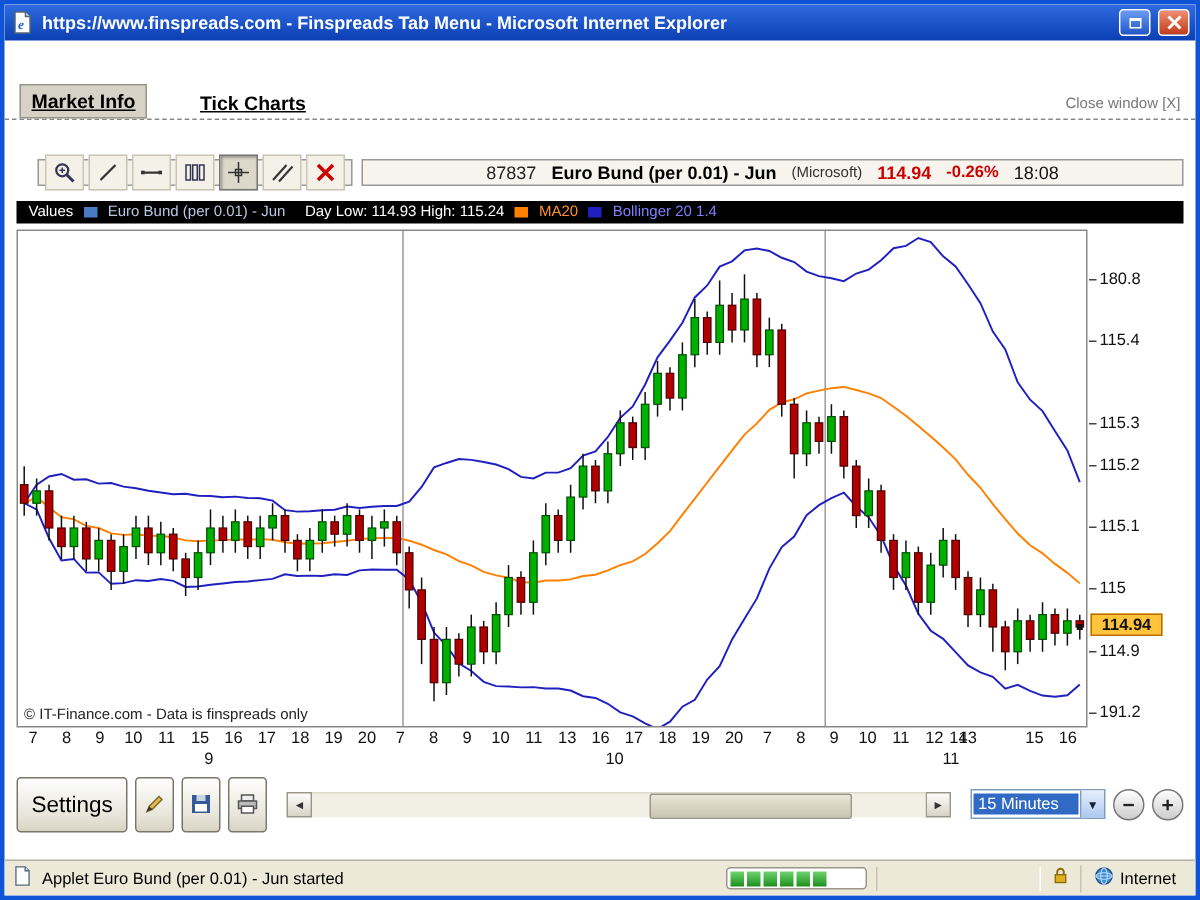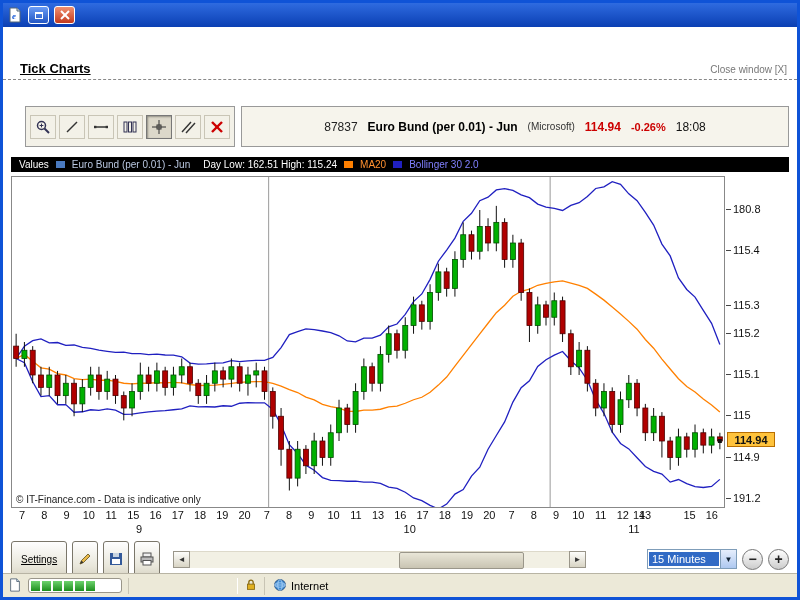--- a/index.html
+++ b/index.html
@@ -16,21 +16,21 @@
   .winbtn.restore{background:linear-gradient(#6b9cf5,#2256c4);}
   .winbtn.close{background:linear-gradient(#f09070,#c33a1d);font-weight:bold;}
   .restore-glyph{width:8px;height:7px;border:1px solid #fff;border-top:2px solid #fff;display:block;}
   
   .tabsrow{padding:30px 10px 0;height:53px;border-bottom:1px dashed #888;display:flex;
            align-items:flex-end;gap:28px;}
   .tab{font-weight:bold;font-size:13px;text-decoration:underline;padding:3px 7px;cursor:pointer;color:#000;}
   .tab.selected{background:#d6d2c6;border:1px solid #9a968a;}
   .closewin{margin-left:auto;color:#777;font-size:10px;cursor:pointer;padding-bottom:4px;}
   
-  .toolbar{margin:26px 8px 0;display:flex;gap:6px;height:41px;padding-left:14px;}
+  .toolbar{margin:26px 8px 0;display:flex;gap:6px;height:18px;padding-left:14px;}
   .tools{border:1px solid #999;background:#f3f1e8;display:flex;align-items:center;padding:2px 4px;gap:3px;}
   .tool{width:26px;height:24px;display:flex;align-items:center;justify-content:center;
         background:#f3f1e8;border:1px solid #c9c5b6;padding:0;}
   .tool.pressed{border:1px solid #777;background:#dcd8ca;box-shadow:inset 1px 1px 2px rgba(0,0,0,.35);}
   .quotebox{flex:1;border:1px solid #999;background:#f6f4ec;display:flex;align-items:center;
             justify-content:center;gap:10px;font-size:12px;}
   .q-id{color:#222;}
   .q-instr{font-weight:bold;}
   .q-src{font-size:10px;color:#333;}
   .q-price{color:#cc0000;font-weight:bold;}
@@ -53,29 +53,29 @@
   .ylab{position:absolute;left:8px;}
   .ylab::before{content:"";position:absolute;left:-7px;top:6px;width:5px;height:1px;background:#444;}
   .pricetag{position:absolute;left:2px;width:48px;background:#ffc33c;border:1px solid #b86e00;
             font-size:11px;font-weight:bold;text-align:center;height:15px;line-height:14px;}
   .xaxis{margin-left:8px;width:716px;position:relative;height:30px;font-size:11px;color:#111;}
   .xrow{position:relative;height:14px;}
   .xlab{position:absolute;width:18px;text-align:center;top:1px;}
   
   .bottombar{margin:8px 8px 0;display:flex;align-items:center;gap:5px;height:26px;}
   .xpbtn{border:1px solid #7a766a;border-radius:3px;background:linear-gradient(#fefefe,#e8e6da 70%,#d8d4c4);
-         font-size:10px;padding:2px 9px;height:37px;display:flex;align-items:center;justify-content:center;color:#000;text-decoration:underline;}
+         font-size:15px;padding:2px 9px;height:37px;display:flex;align-items:center;justify-content:center;color:#000;}
   .iconbtn{width:26px;padding:0;}
   .scroll{flex:1;display:flex;align-items:center;height:17px;margin:0 8px;}
   .sarrow{width:17px;height:17px;border:1px solid #9a968a;background:linear-gradient(#fdfdfb,#d8d4c4);
           font-size:8px;display:flex;align-items:center;justify-content:center;color:#333;padding:0;}
   .strack{flex:1;height:17px;background:#f2f0e4;border-top:1px solid #ddd9ca;position:relative;}
   .sthumb{position:absolute;left:55%;width:33%;top:0;height:17px;background:linear-gradient(#e9e6d8,#c9c4b2);
           border:1px solid #9a968a;border-radius:2px;}
-  .combo{width:90px;height:20px;border:1px solid #7f9db9;background:#fff;display:flex;align-items:center;margin-left:48px;}
+  .combo{width:90px;height:20px;border:1px solid #7f9db9;background:#fff;display:flex;align-items:center;}
   .combotext{flex:1;background:#316ac5;color:#fff;font-size:11px;padding:1px 3px;margin:1px;white-space:nowrap;overflow:hidden;}
   .comboarrow{width:16px;height:18px;background:linear-gradient(#e6eefc,#aec8f0);border-left:1px solid #7f9db9;
               font-size:8px;display:flex;align-items:center;justify-content:center;color:#123;}
   .roundbtn{width:21px;height:21px;border-radius:50%;border:1px solid #777;background:linear-gradient(#fff,#ccc);
             font-size:14px;font-weight:bold;display:flex;align-items:center;justify-content:center;padding:0;color:#222;}
   
   .statusbar{position:absolute;left:0;right:0;bottom:0;height:24px;background:#ece9d8;border-top:1px solid #b8b4a4;
              display:flex;align-items:center;font-size:11px;padding:0 5px;gap:6px;color:#000;}
   .sb-msg{flex:1;white-space:nowrap;overflow:hidden;}
   .progressbox{width:94px;height:15px;border:1px solid #9a968a;background:#fff;border-radius:3px;
@@ -90,32 +90,34 @@
 <div class="window">
 
   <div class="titlebar">
     <span class="titleicon">
       <svg width="16" height="16" viewBox="0 0 16 16">
           <path d="M3 1 h7 l3 3 v11 h-10 z" fill="#fff" stroke="#567"></path>
           <path d="M10 1 v3 h3" fill="#cde" stroke="#567"></path>
           <text x="5" y="12" font-size="9" fill="#1a5cd8" font-family="Liberation Serif, serif" font-weight="bold" font-style="italic">e</text>
         </svg>
     </span>
+    <span class="titletext">https://www.finspreads.com - Finspreads Tab Menu - Microsoft Internet Explorer</span>
     <button class="winbtn restore">
         <span class="restore-glyph"></span>
       </button>
     <button class="winbtn close">
       <svg width="10" height="10" viewBox="0 0 10 10">
           <line x1="1" y1="1" x2="9" y2="9" stroke="#fff" stroke-width="2"></line>
           <line x1="9" y1="1" x2="1" y2="9" stroke="#fff" stroke-width="2"></line>
         </svg>
     </button>
   </div>
 
   <div class="tabsrow">
+    <span class="tab selected">Market Info</span>
     <span class="tab">Tick Charts</span>
     <span class="closewin">Close window [X]</span>
   </div>
 
   <div class="toolbar">
     <div class="tools">
       <button class="tool">
         <svg width="16" height="16" viewBox="0 0 16 16">
             <circle cx="6.5" cy="6.5" r="4" fill="none" stroke="#335" stroke-width="1.5"></circle>
             <line x1="9.5" y1="9.5" x2="14" y2="14" stroke="#335" stroke-width="2"></line>
@@ -169,25 +171,25 @@
       <span class="q-price">114.94</span>
       <span class="q-chg">-0.26%</span>
       <span class="q-time">18:08</span>
     </div>
   </div>
 
   <div class="legend">
     <span>Values</span>
     <span class="sw" style="background-color: rgb(74, 122, 192);"></span>
     <span class="lg-series">Euro Bund (per 0.01) - Jun</span>
-    <span class="lg-range">Day Low: 162.51 High: 115.24</span>
+    <span class="lg-range">Day Low: 114.93 High: 115.24</span>
     <span class="sw" style="background-color: rgb(255, 128, 0);"></span>
     <span class="lg-ma">MA20</span>
     <span class="sw" style="background-color: rgb(32, 32, 192);"></span>
-    <span class="lg-bb">Bollinger 30 2.0</span>
+    <span class="lg-bb">Bollinger 20 1.4</span>
   </div>
 
   <div class="chartwrap">
     <div class="plot">
       <svg id="chart-svg" width="712" height="330">
           <line x1="256.6511627906977" y1="0" x2="256.6511627906977" y2="330" stroke="#9a9a9a" stroke-width="1"></line>
           <line x1="538.1395348837209" y1="0" x2="538.1395348837209" y2="330" stroke="#9a9a9a" stroke-width="1"></line>
           <polyline points="4.1395348837209305,181.49999999999972 12.418604651162791,169.12499999999918 20.697674418604652,163.6708843727434 28.976744186046513,161.9800049097256 37.25581395348837,165.825000000001 45.53488372093023,165.5123016278021 53.81395348837209,168.41809191897377 62.093023255813954,167.98682920201995 70.37209302325581,170.408463912898 78.65116279069767,171.4776102253462 86.93023255813954,173.17509351636522 95.20930232558139,174.35500490973786 103.48837209302326,175.47289734765874 111.76744186046511,175.22423305887634 120.04651162790698,176.54500041316857 128.32558139534885,176.64755605529967 136.6046511627907,177.53141102107656 144.88372093023256,177.08306663134996 153.1627906976744,178.01275002168077 161.4418604651163,178.1126401605559 169.72093023255815,179.76175696170947 178,186.1169741524836 186.27906976744185,187.08859090704232 194.5581395348837,186.8783712563452 202.8372093023256,186.20486947844515 211.11627906976744,185.7876644743214 219.3953488372093,183.64160626512347 227.67441860465115,184.6192916486975 235.95348837209303,183.89042539875854 244.2325581395349,183.34123710090657 252.51162790697674,183.34123710091242 260.7906976744186,180.43603249995596 269.06976744186045,170.60902838485168 277.3488372093023,157.58002129635094 285.6279069767442,154.6333397834058 293.90697674418607,151.97375775571072 302.1860465116279,152.59023036872856 310.4651162790698,154.0109647039044 318.74418604651163,155.70722855251395 327.0232558139535,158.7904680961222 335.30232558139534,163.95055383137228 343.5813953488372,164.92812507016734 351.86046511627904,161.0697269251901 360.13953488372096,161.0697269251901 368.4186046511628,158.12053584873013 376.69767441860466,149.7748882102732 384.9767441860465,146.9961589291163 393.25581395348837,137.3139416268278 401.5348837209302,124.57846644774699 409.8139534883721,116.95548345061944 418.09302325581393,102.33914911590284 426.3720930232558,84.2332486286421 434.6511627906977,73.04196770305191 442.93023255813955,61.15582572349649 451.2093023255814,44.286646776793305 459.48837209302326,36.29433391338063 467.7674418604651,23.76345564252799 476.04651162790697,20.20659281438693 484.3255813953488,12.931544127354268 492.6046511627907,11.646970487309579 500.8837209302326,13.33892858105981 509.16279069767444,17.836268480761028 517.4418604651163,20.68076021949555 525.7209302325581,27.07530521298703 534,30.069032649696865 542.2790697674419,31.47524727190476 550.5581395348837,33.433007367018185 558.8372093023256,28.352870043381195 567.1162790697674,25.703942470944433 575.3953488372093,19.506888013308977 583.6744186046511,11.485566532533161 591.953488372093,9.914464721709884 600.2325581395348,4.643383518010874 608.5116279069767,7.432882405448664 616.7906976744187,16.859780320163214 625.0697674418604,23.63683890895602 633.3488372093024,35.480357255802225 641.6279069767442,48.085446300640015 649.9069767441861,67.08300895075101 658.1860465116279,78.9162446398197 666.4651162790698,100.91046319023215 674.7441860465116,112.47305242746965 683.0232558139535,120.09490867328363 691.3023255813954,133.35365164174138 699.5813953488372,146.3240110092169 707.8604651162791,167.46648562918503" fill="none" stroke="#2020c0" stroke-width="1.3"></polyline>
           <polyline points="4.1395348837209305,181.49999999999972 12.418604651162791,185.62499999999596 20.697674418604652,204.82911562726278 28.976744186046513,219.58249509028042 37.25581395348837,218.6250000000071 45.53488372093023,227.7376983722168 53.81395348837209,227.5819080810309 62.093023255813954,235.23192079798991 70.37209302325581,234.75820275376898 78.65116279069767,232.77238977466274 86.93023255813954,233.32490648365342 95.20930232558139,231.95749509028093 103.48837209302326,233.21941034466832 111.76744186046511,237.2757669411486 120.04651162790698,237.0549995868577 128.32558139534885,235.85244394472525 136.6046511627907,234.96858897894833 144.88372093023256,234.0419333686762 153.1627906976744,233.6188289257041 161.4418604651163,232.73735983947284 169.72093023255815,231.9132430383349 178,228.8580258475414 186.27906976744185,229.9489090929808 194.5581395348837,229.74662874367598 202.8372093023256,230.00763052156233 211.11627906976744,228.77483552568992 219.3953488372093,229.2708937349034 227.67441860465115,226.23070835133126 235.95348837209303,225.7220746012526 244.2325581395349,225.8587628991026 252.51162790697674,225.85876289910846 260.7906976744186,232.4764675000592 269.06976744186045,247.66597161516566 277.3488372093023,267.7074787036647 285.6279069767442,276.42916021662575 293.90697674418607,288.16374224429387 302.1860465116279,293.3222696312919 310.4651162790698,300.5640352960988 318.74418604651163,303.40527144747574 327.0232558139535,303.6220319038833 335.30232558139534,304.23694616862565 343.5813953488372,304.084374929811 351.86046511627904,305.0552730747979 360.13953488372096,305.0552730747979 368.4186046511628,306.35446415126177 376.69767441860466,310.1626117897322 384.9767441860465,311.29134107089294 393.25581395348837,315.198558373189 401.5348837209302,320.92153355224804 409.8139534883721,323.5945165493988 418.09302325581393,328.31085088406815 426.3720930232558,331.97925137136536 434.6511627906977,327.08303229694906 442.93023255813955,317.1066742764938 451.2093023255814,312.5258532232 459.48837209302326,299.068166086604 467.7674418604651,290.1490443574596 476.04651162790697,272.2559071856037 484.3255813953488,258.49345587264133 492.6046511627907,244.92802951268544 500.8837209302326,225.08607141893054 509.16279069767444,210.68873151921716 517.4418604651163,203.71923978048642 525.7209302325581,189.48719478699263 534,182.78096735030024 542.2790697674419,178.0747527281 550.5581395348837,174.4669926329787 558.8372093023256,183.67212995663542 567.1162790697674,190.85855752908213 575.3953488372093,203.24311198670026 583.6744186046511,222.81443346746093 591.953488372093,236.34803527828274 600.2325581395348,255.23161648197646 608.5116279069767,266.46711759454706 616.7906976744187,271.89021967985656 625.0697674418604,280.78816109105657 633.3488372093024,289.5696427441917 641.6279069767442,294.28955369935466 649.9069767441861,297.1544910492543 658.1860465116279,305.12125536018647 666.4651162790698,302.51453680978454 674.7441860465116,306.6269475725282 683.0232558139535,309.73009132671854 691.3023255813954,310.4963483582575 699.5813953488372,309.48848899079223 707.8604651162791,302.371014370809" fill="none" stroke="#2020c0" stroke-width="1.3"></polyline>
           <polyline points="4.1395348837209305,181.49999999999972 12.418604651162791,177.37499999999758 20.697674418604652,184.25000000000307 28.976744186046513,190.78125000000304 37.25581395348837,192.22500000000406 45.53488372093023,196.62500000000944 53.81395348837209,198.00000000000233 62.093023255813954,201.60937500000495 70.37209302325581,202.58333333333348 78.65116279069767,202.1250000000045 86.93023255813954,203.25000000000932 95.20930232558139,203.1562500000094 103.48837209302326,204.34615384616353 111.76744186046511,206.25000000001245 120.04651162790698,206.80000000001314 128.32558139534885,206.25000000001245 136.6046511627907,206.25000000001245 144.88372093023256,205.56250000001307 153.1627906976744,205.81578947369243 161.4418604651163,205.4250000000144 169.72093023255815,205.8375000000222 178,207.48750000001252 186.27906976744185,208.51875000001158 194.5581395348837,208.31250000001057 202.8372093023256,208.10625000000374 211.11627906976744,207.28125000000566 219.3953488372093,206.45625000001345 227.67441860465115,205.4250000000144 235.95348837209303,204.80625000000558 244.2325581395349,204.60000000000457 252.51162790697674,204.60000000001045 260.7906976744186,206.45625000000757 269.06976744186045,209.13750000000866 277.3488372093023,212.64375000000786 285.6279069767442,215.53125000001577 293.90697674418607,220.06875000000227 302.1860465116279,222.95625000001024 310.4651162790698,227.28750000000161 318.74418604651163,229.55624999999486 327.0232558139535,231.20625000000274 335.30232558139534,234.09374999999898 343.5813953488372,234.50624999998922 351.86046511627904,233.06249999999403 360.13953488372096,233.06249999999403 368.4186046511628,232.23749999999598 376.69767441860466,229.96875000000267 384.9767441860465,229.14375000000462 393.25581395348837,226.2562500000084 401.5348837209302,222.74999999999753 409.8139534883721,220.27500000000913 418.09302325581393,215.3249999999855 426.3720930232558,208.10625000000374 434.6511627906977,200.06250000000045 442.93023255813955,189.13124999999513 451.2093023255814,178.40624999999665 459.48837209302326,167.68124999999227 467.7674418604651,156.9562499999938 476.04651162790697,146.2312499999953 484.3255813953488,135.71249999999782 492.6046511627907,128.2874999999975 500.8837209302326,119.21249999999517 509.16279069767444,114.2624999999891 517.4418604651163,112.19999999999098 525.7209302325581,108.28124999998984 534,106.42499999999856 542.2790697674419,104.77500000000238 550.5581395348837,103.94999999999844 558.8372093023256,106.01250000000832 567.1162790697674,108.28125000001329 575.3953488372093,111.37500000000462 583.6744186046511,117.14999999999705 591.953488372093,123.13124999999631 600.2325581395348,129.93749999999366 608.5116279069767,136.94999999999786 616.7906976744187,144.3750000000099 625.0697674418604,152.21250000000632 633.3488372093024,162.52499999999696 641.6279069767442,171.18749999999733 649.9069767441861,182.11875000000268 658.1860465116279,192.01875000000308 666.4651162790698,201.7125000000084 674.7441860465116,209.5499999999989 683.0232558139535,214.9125000000011 691.3023255813954,221.92499999999944 699.5813953488372,227.90625000000455 707.8604651162791,234.91874999999703" fill="none" stroke="#ff8000" stroke-width="1.3"></polyline>
@@ -358,21 +360,21 @@
           <line x1="683.0232558139535" y1="247.49999999999852" x2="683.0232558139535" y2="280.49999999999795" stroke="#111" stroke-width="1"></line>
           <rect x="680.5232558139535" y="255.75000000000279" width="5" height="16.49999999999676" fill="#00b000" stroke="#004d00" stroke-width="0.8"></rect>
           <line x1="691.3023255813954" y1="251.62500000000065" x2="691.3023255813954" y2="276.3750000000017" stroke="#111" stroke-width="1"></line>
           <rect x="688.8023255813954" y="255.75000000000279" width="5" height="12.374999999994657" fill="#b00000" stroke="#4d0000" stroke-width="0.8"></rect>
           <line x1="699.5813953488372" y1="251.62500000000065" x2="699.5813953488372" y2="276.3750000000017" stroke="#111" stroke-width="1"></line>
           <rect x="697.0813953488372" y="259.87499999999903" width="5" height="8.249999999998408" fill="#00b000" stroke="#004d00" stroke-width="0.8"></rect>
           <line x1="707.8604651162791" y1="255.75000000000279" x2="707.8604651162791" y2="272.24999999999955" stroke="#111" stroke-width="1"></line>
           <rect x="705.3604651162791" y="259.87499999999903" width="5" height="4.12500000000216" fill="#b00000" stroke="#4d0000" stroke-width="0.8"></rect>
           <rect x="705.8604651162791" y="262.0000000000012" width="4" height="4" fill="#111"></rect>
         </svg>
-      <div class="copyright">© IT-Finance.com - Data is indicative only</div>
+      <div class="copyright">© IT-Finance.com - Data is finspreads only</div>
     </div>
     <div class="yaxis" id="yaxis">
         <div class="ylab" style="top: 27px;">180.8</div>
         <div class="ylab" style="top: 68.25px;">115.4</div>
         <div class="ylab" style="top: 123px;">115.3</div>
         <div class="ylab" style="top: 150.75px; text-align: center;">115.2</div>
         <div class="ylab" style="top: 192px;">115.1</div>
         <div class="ylab" style="top: 233.25px;">115</div>
         <div class="ylab" style="top: 274.5px;">114.9</div>
         <div class="ylab" style="top: 315.75px;">191.2</div>
@@ -458,20 +460,21 @@
     <button class="roundbtn">+</button>
   </div>
 
   <div class="statusbar">
     <span>
       <svg width="14" height="14" viewBox="0 0 16 16">
           <path d="M3 1 h7 l3 3 v11 h-10 z" fill="#fff" stroke="#567"></path>
           <path d="M10 1 v3 h3" fill="#cde" stroke="#567"></path>
         </svg>
     </span>
+    <span class="sb-msg">Applet Euro Bund (per 0.01) - Jun started</span>
     <div class="progressbox" id="progress-segs">
         <span class="pseg"></span>
         <span class="pseg"></span>
         <span class="pseg"></span>
         <span class="pseg"></span>
         <span class="pseg"></span>
         <span class="pseg"></span>
       </div>
     <div class="sb-spacer"></div>
     <span>

